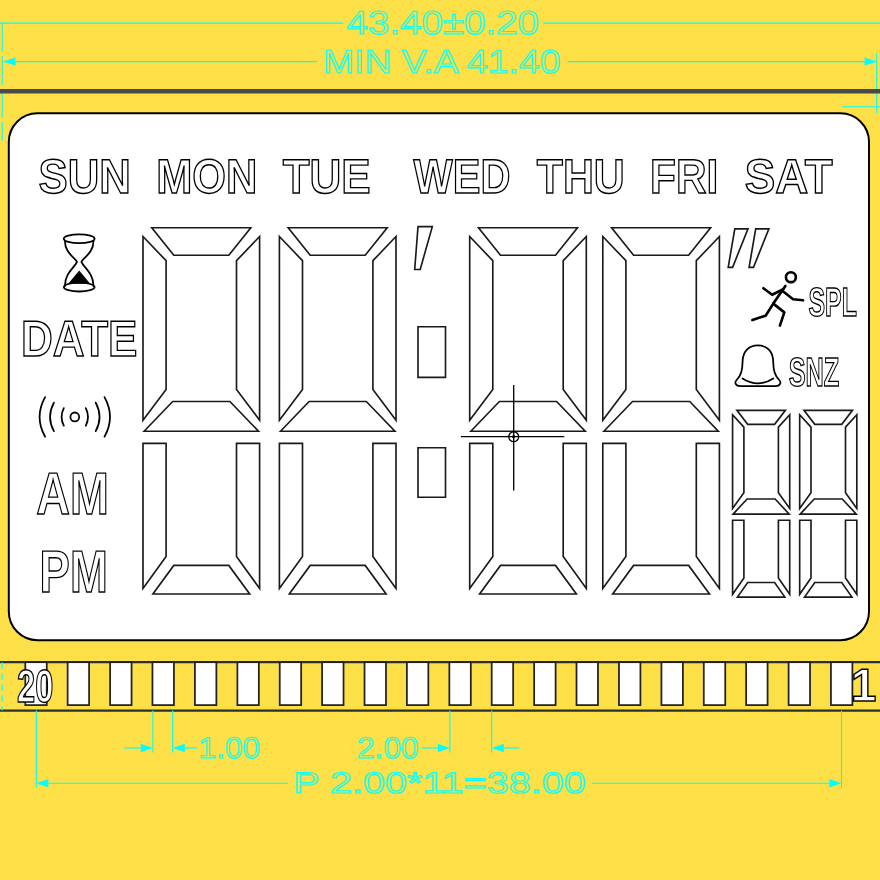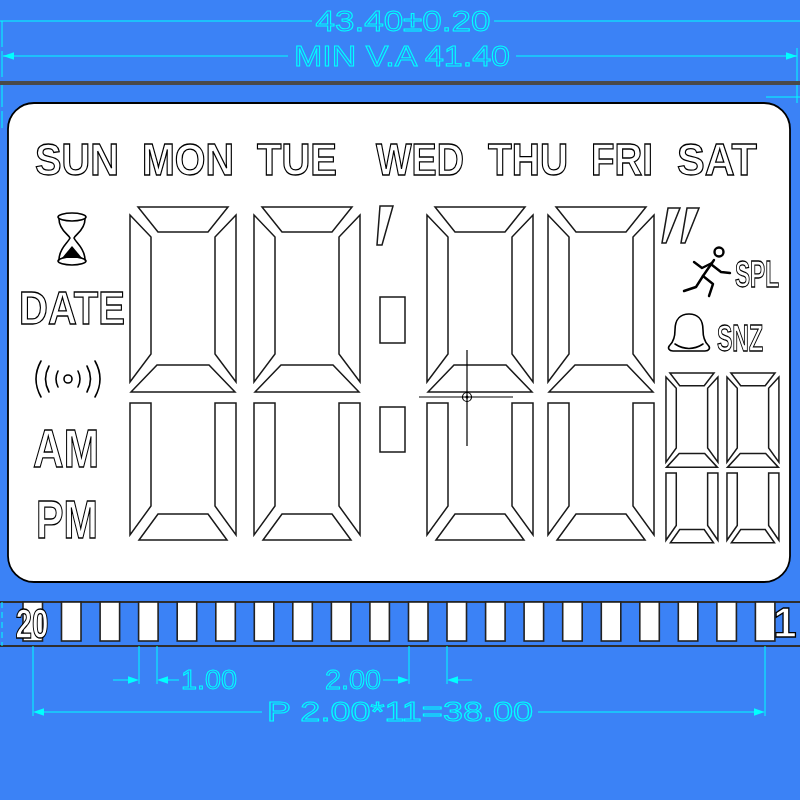--- a/index.html
+++ b/index.html
@@ -1,16 +1,16 @@
 <!DOCTYPE html>
 <html><head>
 <meta charset="utf-8">
 <style>
   html,body{margin:0;padding:0;background:#fff;}
-  .stage{position:relative;width:800px;height:800px;background:#3b82f6;overflow:hidden;}
+  .stage{position:relative;width:800px;height:800px;background:#fde047;overflow:hidden;}
   svg{display:block;}
   text{font-family:"Liberation Sans", sans-serif;}
   .t-out{fill:#ffffff;stroke:#000000;stroke-width:1.3;font-weight:bold;}
   .t-cyan{fill:none;stroke:#00ffff;stroke-width:1;}
   .cyanln{stroke:#00ffff;stroke-width:1;fill:none;}
   .cyanfill{fill:#00ffff;stroke:none;}
   .seg{fill:#ffffff;stroke:#1a1a1a;stroke-width:1.5;stroke-linejoin:miter;vector-effect:non-scaling-stroke;}
   .pin{fill:#ffffff;stroke:#222222;stroke-width:1.6;}
   .icon{fill:none;stroke:#000000;stroke-width:1.6;stroke-linecap:round;stroke-linejoin:round;}
   .icon-thick{fill:none;stroke:#000000;stroke-width:2.4;stroke-linecap:round;stroke-linejoin:round;}

